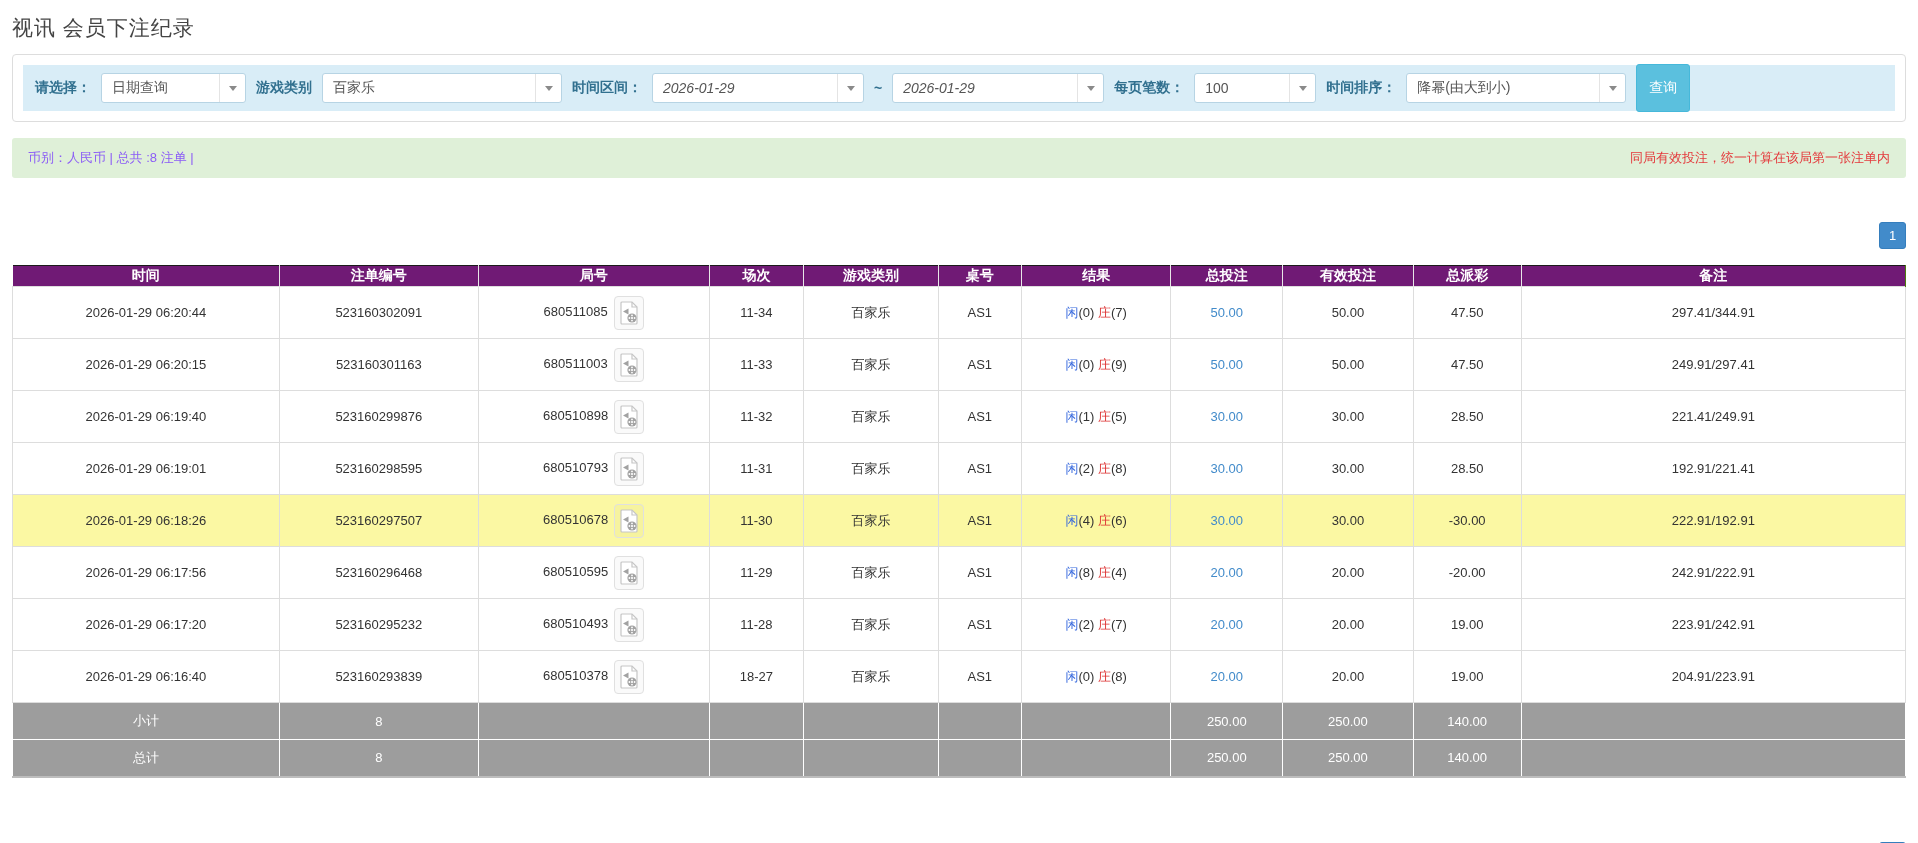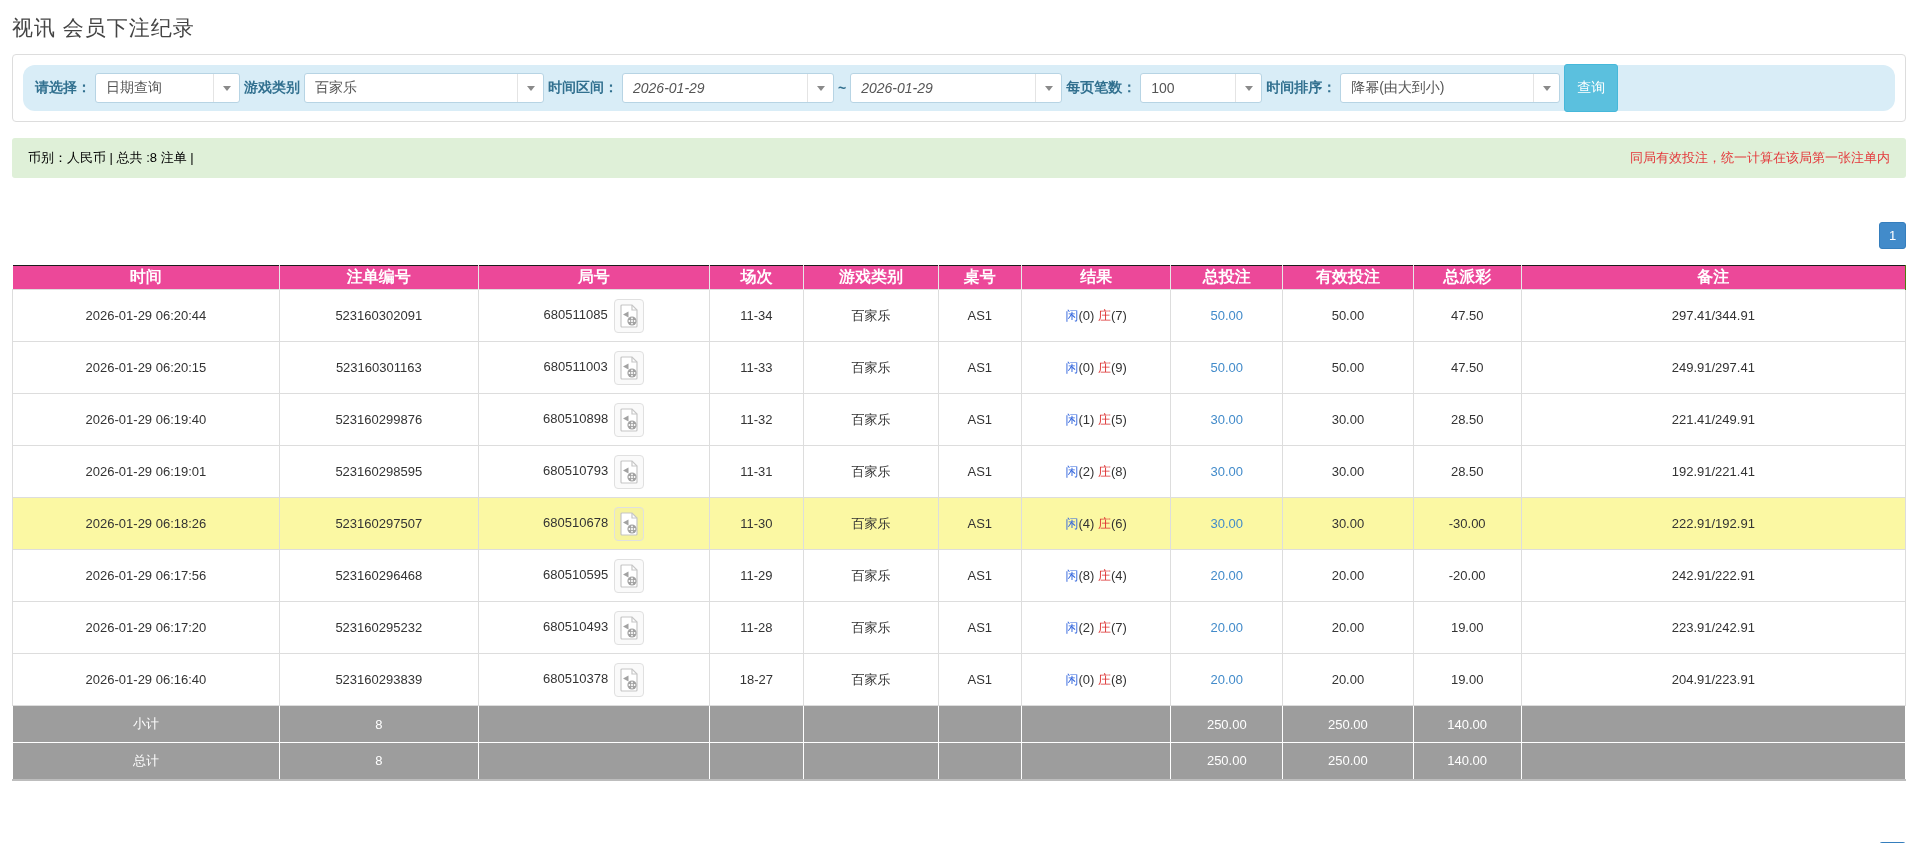--- a/index.html
+++ b/index.html
@@ -17,23 +17,23 @@
     font-size:21px; font-weight:400; color:#444;
     margin:14px 0 12px 0; letter-spacing:1px;
   }
 
   
   .filter-panel {
     border:1px solid #ddd; border-radius:4px; background:#fff;
     padding:10px; margin-bottom:16px;
   }
   .filter-bar {
-    background:#d9edf7; border-radius:12px;
+    background:#d9edf7; border-radius:0;
     padding:8px 12px;
-    display:flex; align-items:center; gap:4px;
+    display:flex; align-items:center; gap:10px;
     height:46px;
   }
   .flabel { color:#31708f; font-weight:bold; font-size:14px; white-space:nowrap; }
   .tilde { color:#31708f; font-weight:bold; font-size:14px; }
   .select {
     background:#fff; border:1px solid #b7d4e4; border-radius:3px;
     height:30px; display:flex; align-items:center; justify-content:space-between;
     font-size:14px; color:#555; cursor:pointer; overflow:hidden;
   }
   .select .sel-text { padding-left:10px; white-space:nowrap; }
@@ -54,21 +54,21 @@
     height:48px; padding:0 12px; border-radius:3px; font-size:14px;
     cursor:pointer; white-space:nowrap;text-align:center;
   }
 
   
   .info-bar {
     background:#dff0d8; border-radius:3px;
     padding:11px 16px; font-size:13px;
     display:flex; justify-content:space-between; align-items:center;
   }
-  .info-left { color:#000000; }
+  .info-left { color:#8b5cf6; }
   .info-right { color:#e4393c; }
 
   
   .pagination { display:flex; justify-content:flex-end; }
   .pagination-top { margin:44px 0 16px 0; }
   .page-btn {
     min-width:27px; height:27px; padding:0 6px;
     background:#428bca; border:1px solid #357ebd; border-radius:3px;
     color:#fff; font-size:13px;
     display:flex; align-items:center; justify-content:center;
@@ -76,21 +76,21 @@
   }
   .pagination-bottom { position:absolute; right:12px; top:828px; }
 
   
   table.records {
     width:100%; border-collapse:collapse; table-layout:fixed;
     font-size:13px; text-align:center;
     border-bottom:2px solid #bdbdbd;
   }
   .records thead th {
-    background:#ec4899; color:#fff; font-weight:bold; font-size:16px;
+    background:#701a75; color:#fff; font-weight:bold; font-size:14px;
     height:20px; border-right:1px solid #e7e7e7; border-top:1px solid #1b1b1b;
   }
   .records thead th:last-child { border-right:1px solid #4d7c0f; }
   .records tbody td {
     height:52px; border:1px solid #ddd; background:#fff; color:#333;
   }
   .records tbody tr.highlight td { background:#fbf8a3; }
   .records tfoot td {
     height:37px; background:#9d9d9d; color:#fff; border:1px solid #fff;
     font-size:13px;

